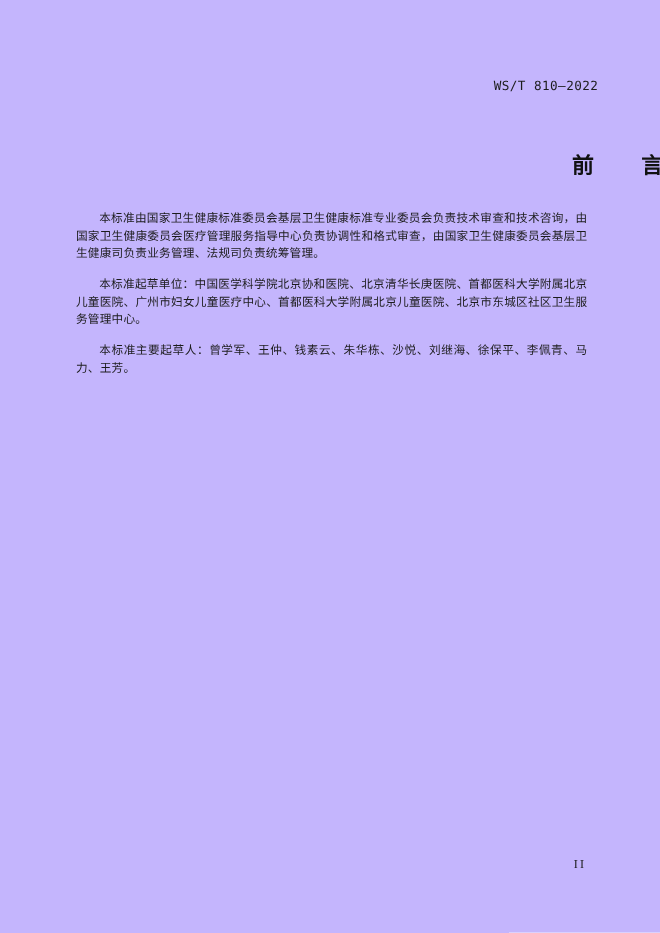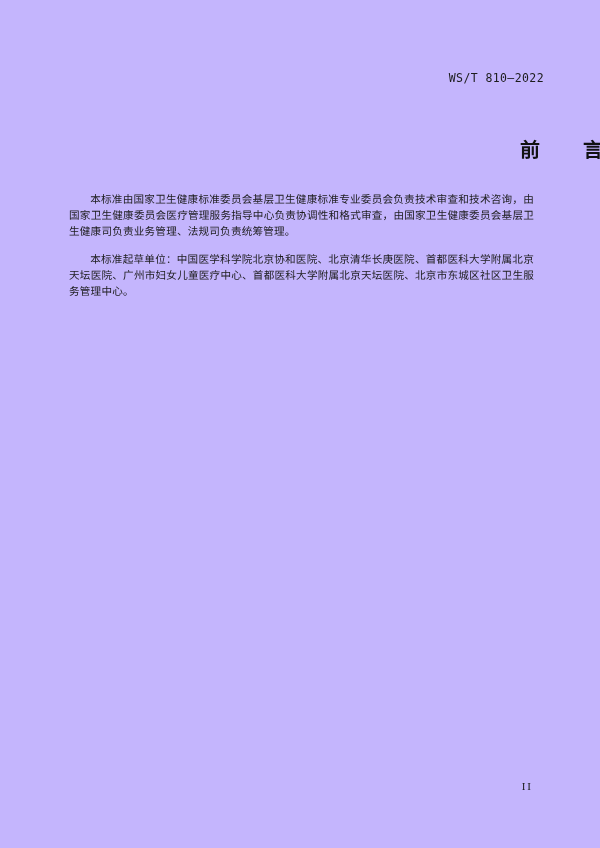--- a/index.html
+++ b/index.html
@@ -66,18 +66,19 @@
 <body>
 
 <div class="page">
 
   <div class="header-code">WS/T 810—2022</div>
 
   <h1 class="title">前　　言</h1>
 
   <div class="body-block">
     <p>本标准由国家卫生健康标准委员会基层卫生健康标准专业委员会负责技术审查和技术咨询，由国家卫生健康委员会医疗管理服务指导中心负责协调性和格式审查，由国家卫生健康委员会基层卫生健康司负责业务管理、法规司负责统筹管理。</p>
-    <p>本标准起草单位：中国医学科学院北京协和医院、北京清华长庚医院、首都医科大学附属北京天坛医院、广州市妇女儿童医疗中心、首都医科大学附属北京天坛医院、北京市东城区社区卫生服务管理中心。</p>
+    <p>本标准起草单位：中国医学科学院北京协和医院、北京清华长庚医院、首都医科大学附属北京儿童医院、广州市妇女儿童医疗中心、首都医科大学附属北京儿童医院、北京市东城区社区卫生服务管理中心。</p>
+    <p>本标准主要起草人：曾学军、王仲、钱素云、朱华栋、沙悦、刘继海、徐保平、李佩青、马力、王芳。</p>
   </div>
 
   <div class="page-number">II</div>
 
 </div>
 
 </body></html>

